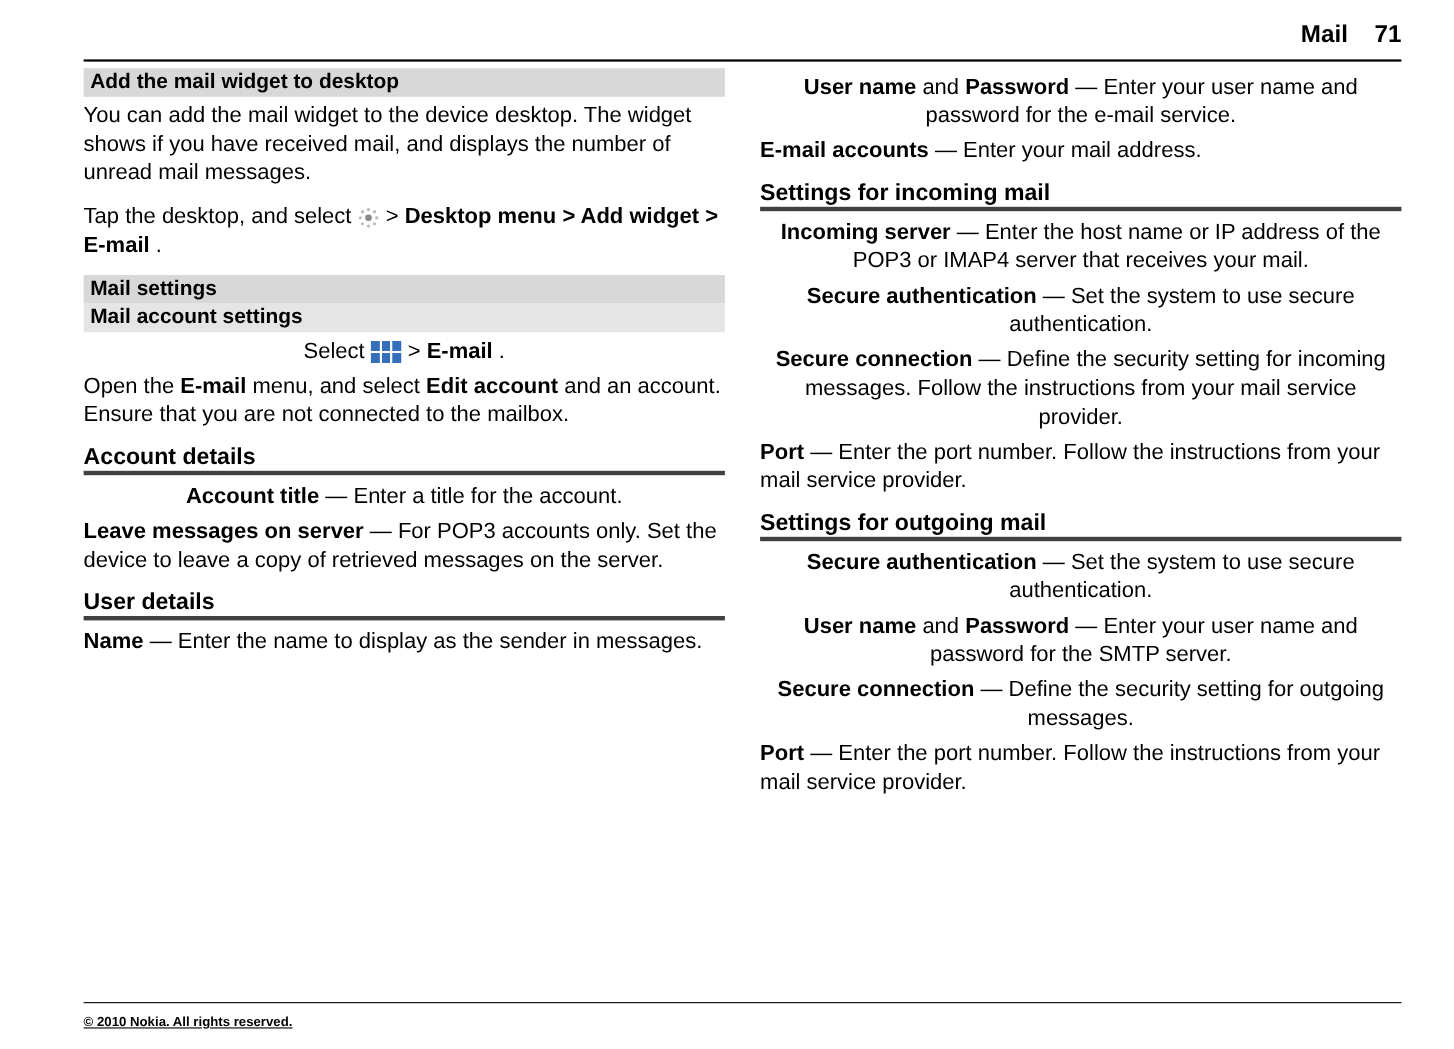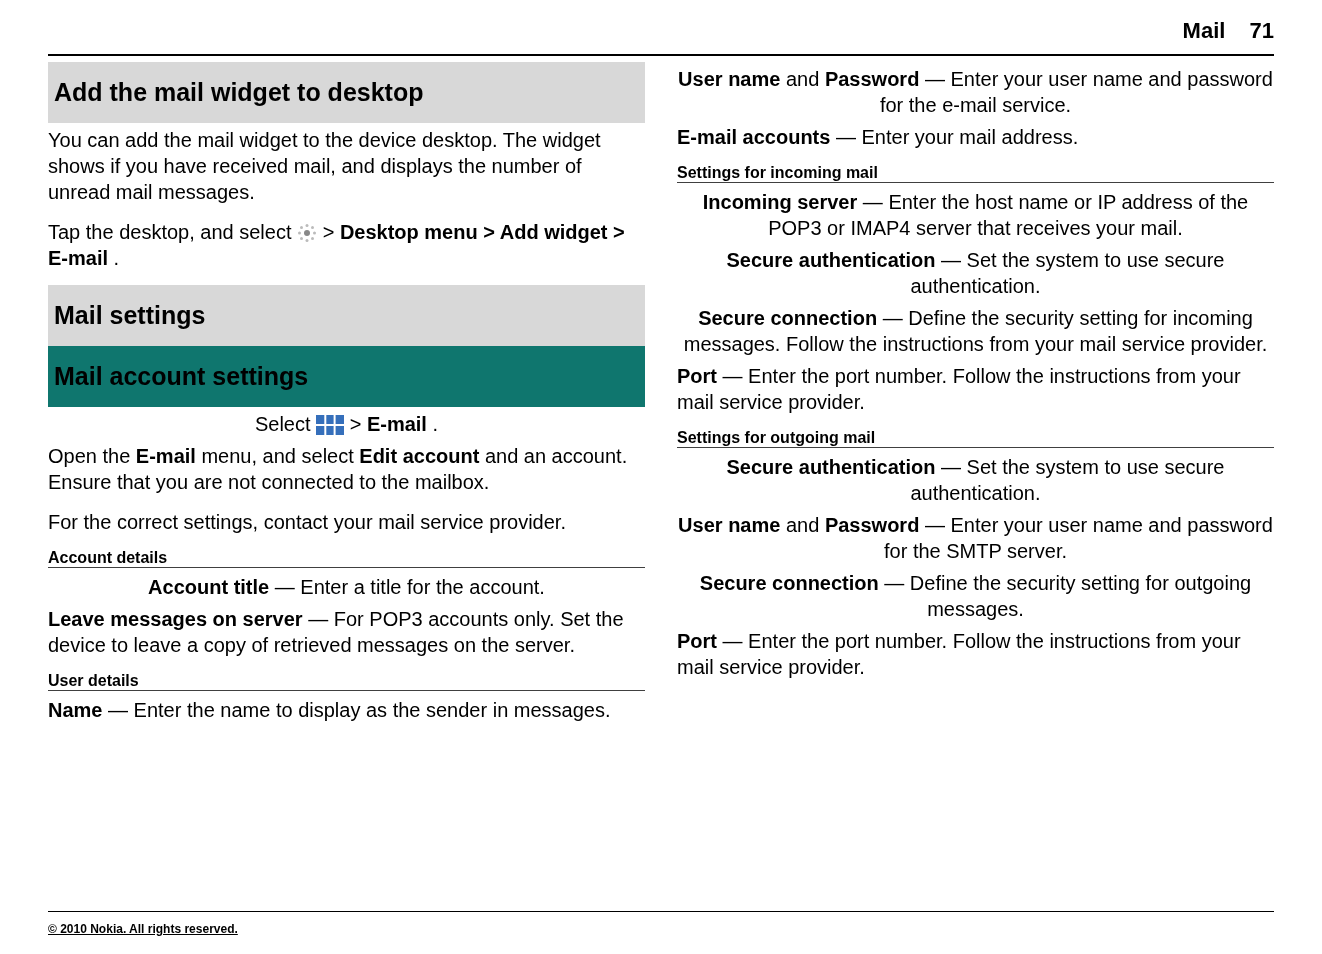--- a/index.html
+++ b/index.html
@@ -13,20 +13,21 @@
     height: 954px;
     box-sizing: border-box;
     position: relative;
   }
   .page {
     padding: 0 48px;
     box-sizing: border-box;
     height: 100%;
     display: flex;
     flex-direction: column;
+    margin-left: 28px;
   }
   .header {
     text-align: right;
     padding: 18px 0 10px 0;
     font-size: 22px;
   }
   .header .title {
     font-weight: bold;
   }
   .header .pagenum {
@@ -43,29 +44,29 @@
     gap: 32px;
     flex: 1;
   }
   .col {
     flex: 1;
     min-width: 0;
   }
   .section-heading {
     background: #d8d8d8;
     font-weight: bold;
-    padding: 16px 6px;
-    font-size: 25px;
+    padding: 2px 6px;
+    font-size: 19px;
     margin-bottom: 2px;
   }
   .sub-heading {
     font-weight: bold;
-    font-size: 16px;
+    font-size: 21px;
     padding: 0 0 0 0;
-    border-bottom: 1px solid #404040;
+    border-bottom: 4px solid #404040;
     margin-top: 10px;
     margin-bottom: 6px;
   }
   p {
     margin: 4px 0 14px 0;
     line-height: 1.3;
   }
   .tight {
     margin-bottom: 6px;
     text-align: center;
@@ -131,21 +132,21 @@
         <span> &gt; </span>
         <span class="bold">Desktop menu</span>
         <span class="bold"> &gt; </span>
         <span class="bold">Add widget</span>
         <span class="bold"> &gt; </span>
         <span class="bold">E-mail</span>
         <span>.</span>
       </p>
 
       <div class="section-heading" style="margin-bottom:0">Mail settings</div>
-      <div class="section-heading" style="background:#0f766e">Mail account settings</div>
+      <div class="section-heading" style="background:#e5e5e5">Mail account settings</div>
       <p class="tight">
         <span>Select </span>
         <span class="icon grid-icon">
           <svg viewBox="0 0 28 20" width="28" height="20">
             <rect x="0" y="0" width="28" height="20" fill="#356fbb"></rect>
             <line x1="9.3" y1="0" x2="9.3" y2="20" stroke="#fff" stroke-width="2"></line>
             <line x1="18.6" y1="0" x2="18.6" y2="20" stroke="#fff" stroke-width="2"></line>
             <line x1="0" y1="10" x2="28" y2="10" stroke="#fff" stroke-width="2"></line>
           </svg>
         </span>
@@ -156,21 +157,20 @@
 
       <p>
         <span>Open the </span>
         <span class="bold">E-mail</span>
         <span> menu, and select </span>
         <span class="bold">Edit account</span>
         <span> and an account. Ensure that you are not connected to the mailbox.</span>
       </p>
 
 
-      <p>For the correct settings, contact your mail service provider.</p>
 
       <div class="sub-heading">Account details</div>
       <p class="tight">
         <span class="bold">Account title</span>
         <span> — Enter a title for the account.</span>
       </p>
       <p>
         <span class="bold">Leave messages on server</span>
         <span> — For POP3 accounts only. Set the device to leave a copy of retrieved messages on the server.</span>
       </p>

